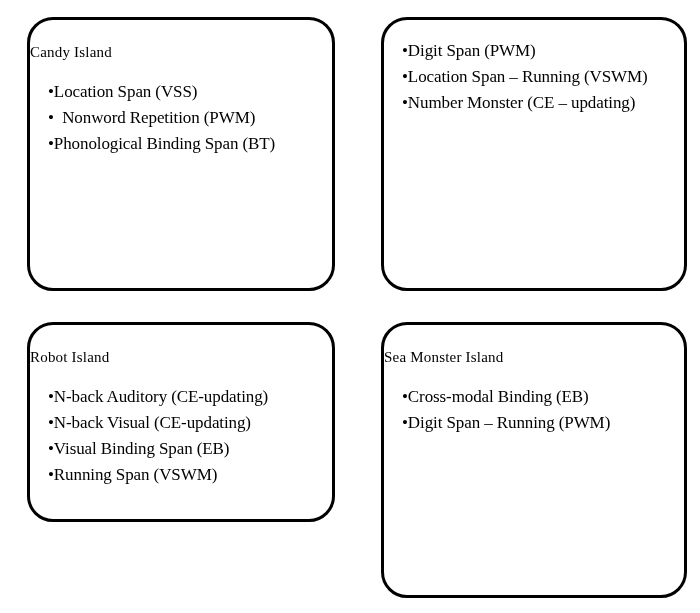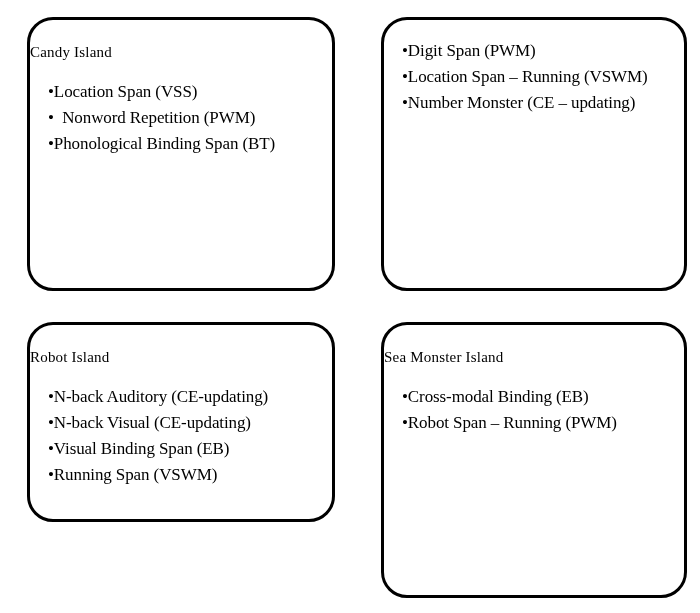--- a/index.html
+++ b/index.html
@@ -82,17 +82,17 @@
       <div class="bullet-line">•N-back Visual (CE-updating)</div>
       <div class="bullet-line">•Visual Binding Span (EB)</div>
       <div class="bullet-line">•Running Span (VSWM)</div>
     </div>
   </div>
 
   <div class="island-box" id="box-sea-monster-island">
     <div class="box-title">Sea Monster Island</div>
     <div class="box-body">
       <div class="bullet-line">•Cross-modal Binding (EB)</div>
-      <div class="bullet-line">•Robot Span – Running (PWM)</div>
+      <div class="bullet-line">•Digit Span – Running (PWM)</div>
     </div>
   </div>
 
 </div>
 
 </body></html>

